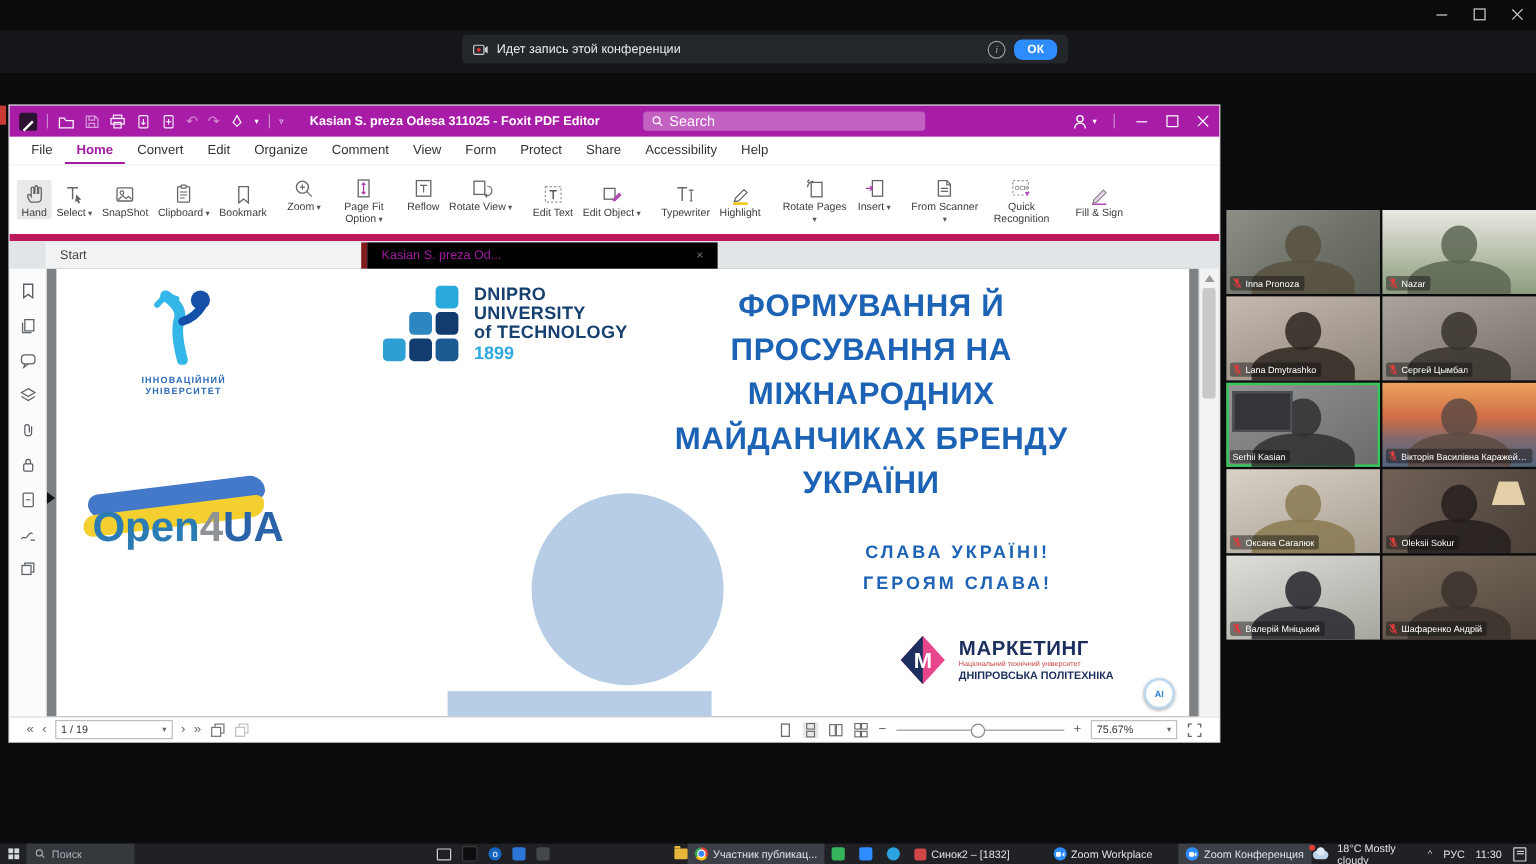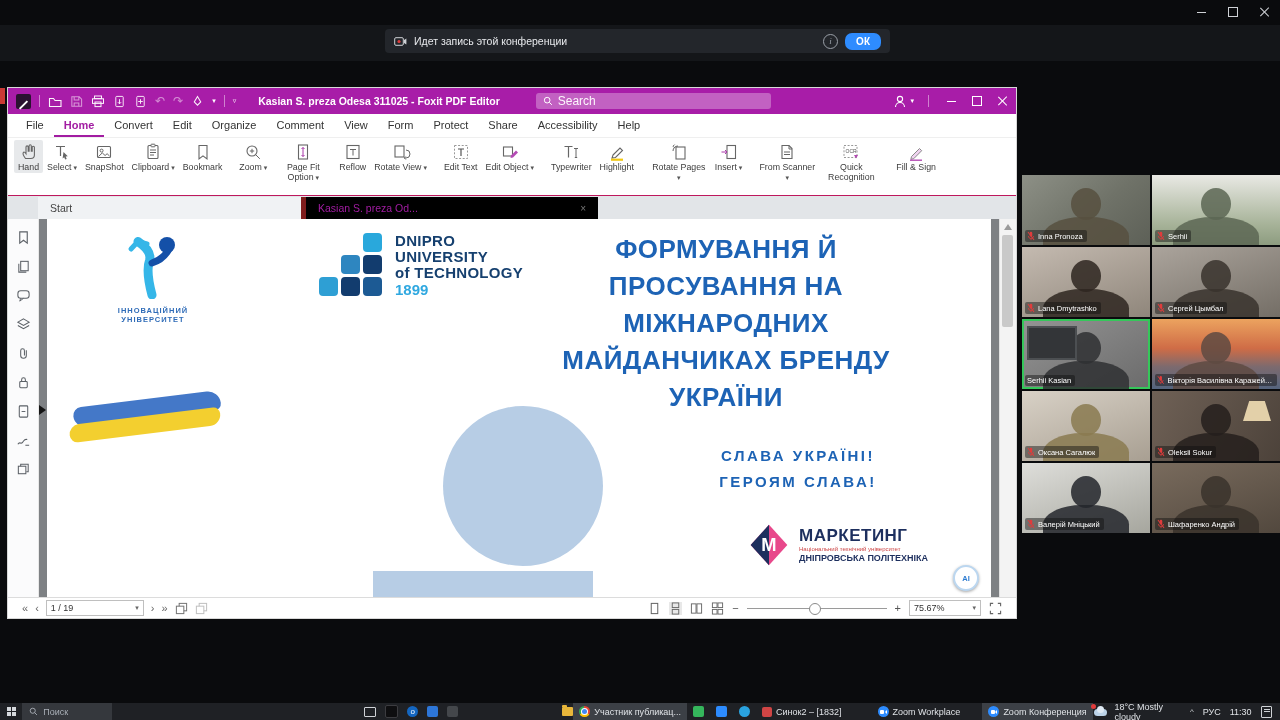--- a/index.html
+++ b/index.html
@@ -38,21 +38,21 @@
   .fsearch span{color:rgba(255,255,255,.95);font-size:12px}
   .ftr{margin-left:auto;display:flex;align-items:center;gap:14px}
   .fcaret{color:#fff;font-size:7px}
   .fwc{display:flex;align-items:center;gap:16px;margin-left:4px}
   .fwc .wc-min,.fwc .wc-max{border-color:#fff;background:#fff}
   .fwc .wc-max{background:transparent}
   .fwc .wc-close:before,.fwc .wc-close:after{background:#fff}
   .fmenu{height:23px;display:flex;align-items:stretch;padding-left:8px;background:#fff;border-bottom:1px solid #efefef;flex:0 0 auto}
   .fmenu span{font-size:11px;color:#333;padding:0 10px;line-height:22px}
   .fmenu span.active{color:#a21ca2;font-weight:bold;box-shadow:inset 0 -2px 0 #a21ca2}
-  .fribbon{height:53px;display:flex;align-items:flex-start;padding:2px 6px;background:#fff;border-bottom:1px solid #be185d;flex:0 0 auto}
+  .fribbon{height:53px;display:flex;align-items:center;padding:2px 6px;background:#fff;border-bottom:6px solid #be185d;flex:0 0 auto}
   .rgrp{display:flex}
   .rsep{width:1px;background:#e4e4e4;margin:4px 4px}
   .rit{display:flex;flex-direction:column;align-items:center;padding:2px 4px 0;width:max-content;max-width:56px;box-sizing:content-box}
   .rit .lbl{font-size:8.8px;color:#3c3c3c;text-align:center;line-height:1.12;margin-top:1px}
   .rit .lbl.caret:after{content:" ▾";font-size:7px;color:#555}
   .rit.sel{background:#e7e9eb;border-radius:2px}
   .ftabs{height:23px;background:#e2e5e8;display:flex;align-items:flex-end;padding-left:30px;flex:0 0 auto}
   .tab{font-size:10.5px;height:22px;display:flex;align-items:center;padding:0 12px;box-sizing:border-box}
   .tab.start{background:#f0f2f4;width:268px;color:#444;border-right:5px solid #7f1d1d}
   .tab.doc{background:#000000;color:#a21ca2;width:292px;justify-content:space-between}
@@ -495,20 +495,23 @@
               <div class="t">of TECHNOLOGY</div>
               <div class="yr">1899</div>
             </div>
           </div>
 
           <div class="sl-title">ФОРМУВАННЯ Й ПРОСУВАННЯ НА МІЖНАРОДНИХ МАЙДАНЧИКАХ БРЕНДУ УКРАЇНИ</div>
 
           <div class="o4ua">
             <div class="flagb"></div>
             <div class="flagy"></div>
+            <div class="txt">
+              <span class="c1">Open</span><span class="c2">4</span><span class="c3">UA</span>
+            </div>
           </div>
 
           <div class="sil-circle"></div>
           <div class="sil-body"></div>
 
           <div class="slava">
             <div>СЛАВА УКРАЇНІ!</div>
             <div>ГЕРОЯМ СЛАВА!</div>
           </div>
 
@@ -599,21 +602,21 @@
         <span>Inna Pronoza</span>
       </div>
     </div>
     <div class="tile p1 sil">
       <div class="nlabel">
         <svg width="8" height="10" viewBox="0 0 10 12">
             <rect x="3.4" y="0.8" width="3.2" height="6" rx="1.6" fill="#e03c3c"></rect>
             <path d="M1.8 6a3.2 3.2 0 0 0 6.4 0M5 9.2v2" stroke="#e03c3c" fill="none"></path>
             <path d="M1.2 1l7.6 10" stroke="#e03c3c" stroke-width="1.3"></path>
           </svg>
-        <span>Serhii</span>
+        <span>Nazar</span>
       </div>
     </div>
     <div class="tile p2 sil">
       <div class="nlabel">
         <svg width="8" height="10" viewBox="0 0 10 12">
             <rect x="3.4" y="0.8" width="3.2" height="6" rx="1.6" fill="#e03c3c"></rect>
             <path d="M1.8 6a3.2 3.2 0 0 0 6.4 0M5 9.2v2" stroke="#e03c3c" fill="none"></path>
             <path d="M1.2 1l7.6 10" stroke="#e03c3c" stroke-width="1.3"></path>
           </svg>
         <span>Lana Dmytrashko</span>

